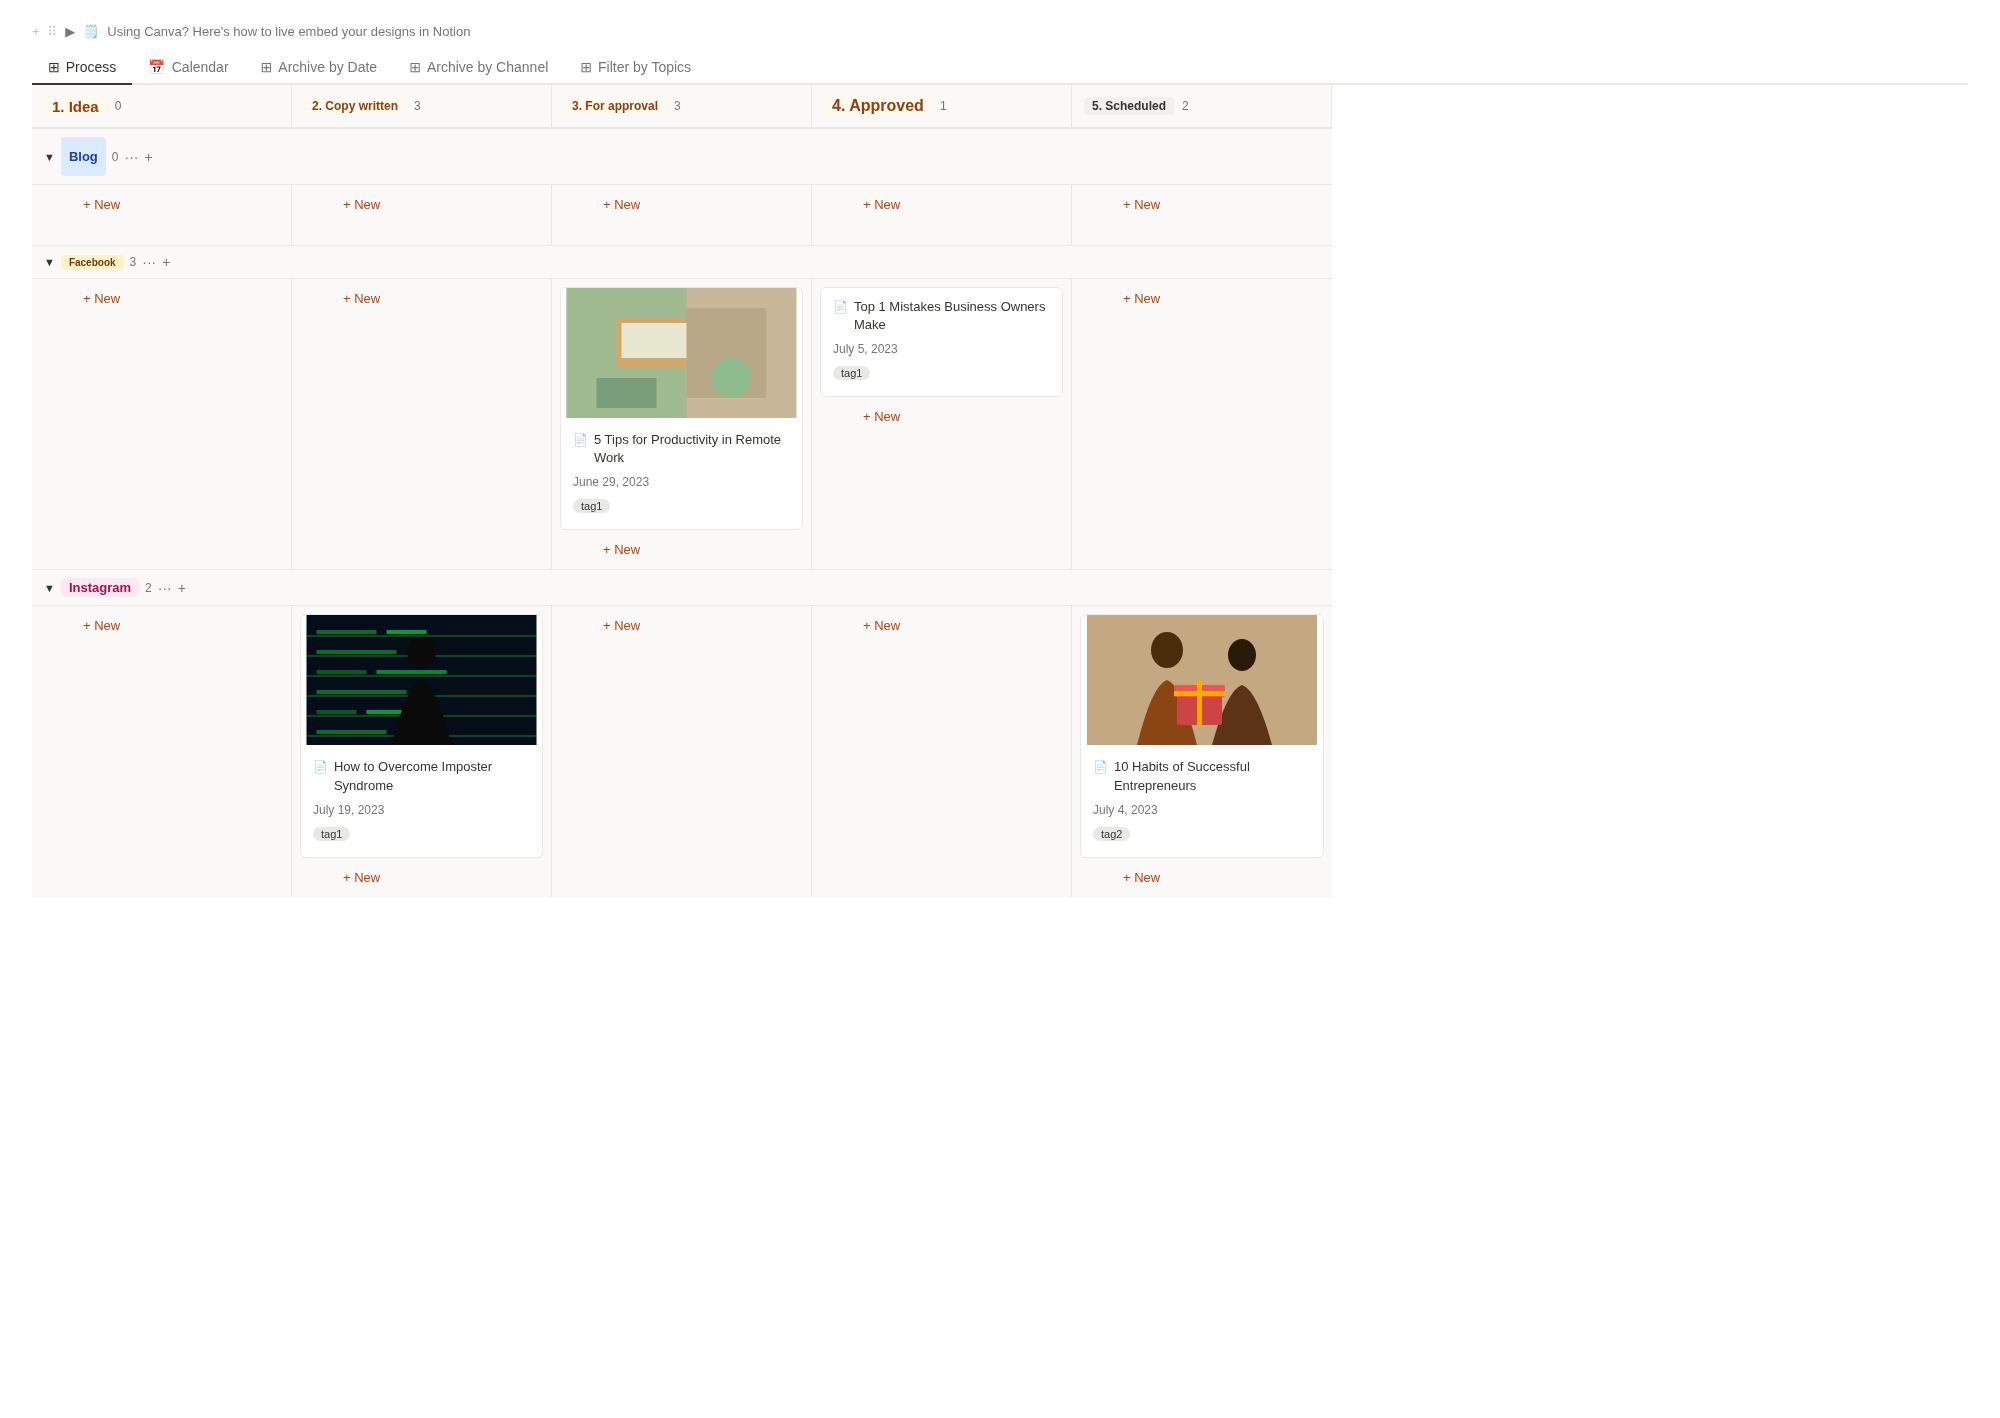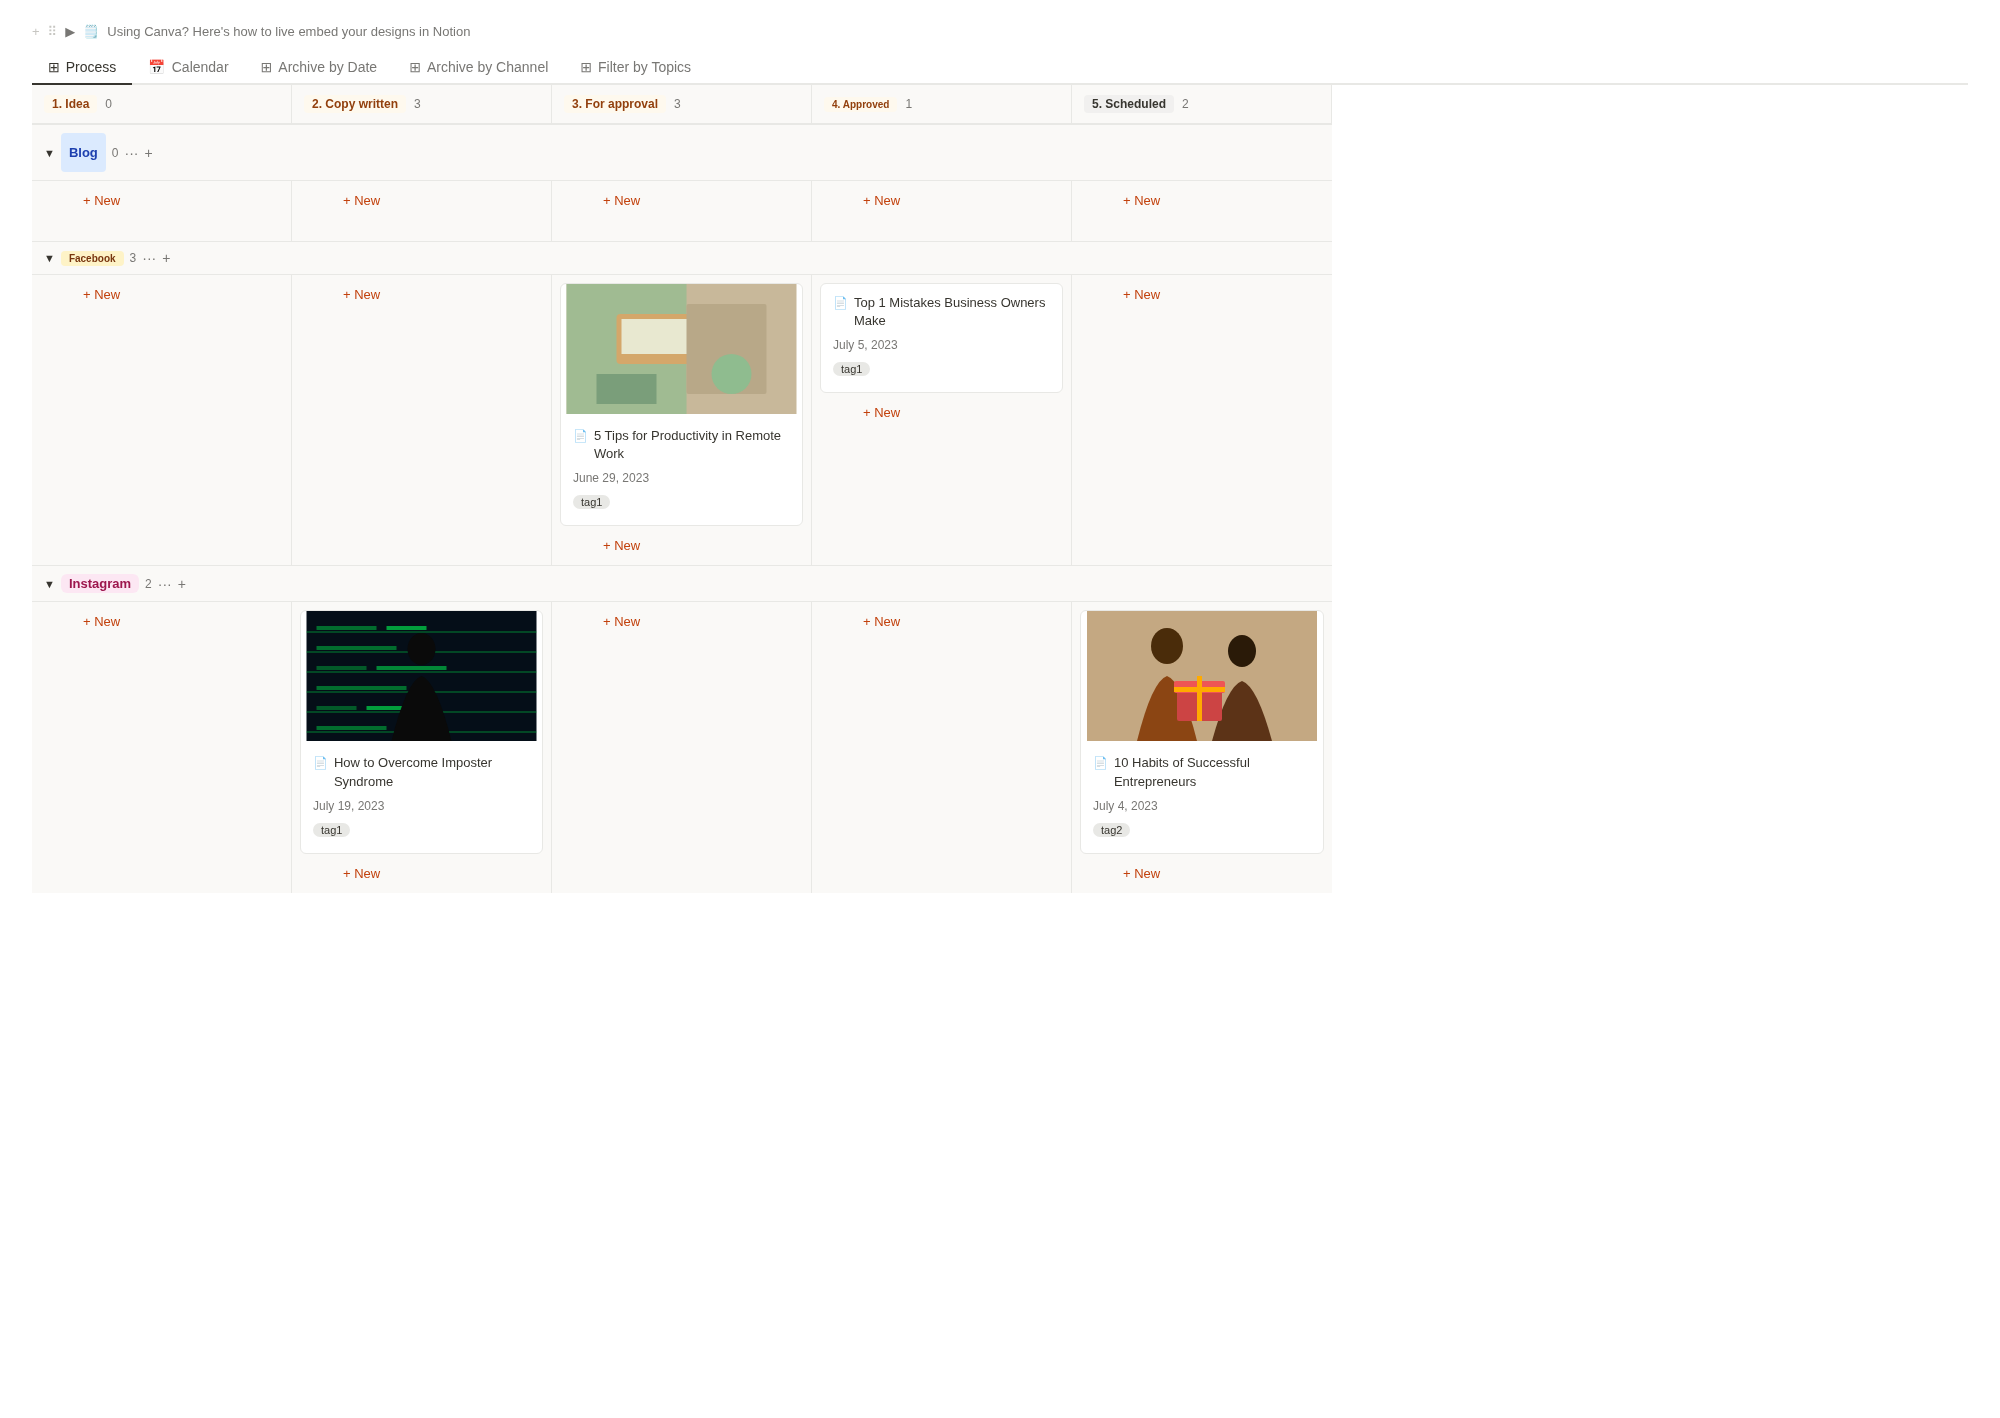--- a/index.html
+++ b/index.html
@@ -67,33 +67,33 @@
     </div>
     <div class="tab">
       <span>⊞</span>
       <span>Filter by Topics</span>
     </div>
   </div>
 
   <div class="kanban-area">
     <div class="kanban-grid" id="kanban-grid">
         <div class="col-head" style="background: rgb(250, 249, 247); border-bottom: 1px solid rgb(232, 232, 229); border-right: 1px solid rgb(232, 232, 229); padding: 10px 12px; display: flex; align-items: center; gap: 8px; min-width: 260px;">
-          <span style="font-size: 12px; font-weight: 600; padding: 2px 8px; border-radius: 4px; background: rgb(254, 249, 238); color: rgb(146, 64, 14);">1. Idea</span>
+          <span style="font-size: 15px; font-weight: 600; padding: 2px 8px; border-radius: 4px; background: rgb(254, 249, 238); color: rgb(146, 64, 14);">1. Idea</span>
           <span style="font-size: 12px; color: rgb(120, 119, 116);">0</span>
         </div>
         <div class="col-head" style="background: rgb(250, 249, 247); border-bottom: 1px solid rgb(232, 232, 229); border-right: 1px solid rgb(232, 232, 229); padding: 10px 12px; display: flex; align-items: center; gap: 8px; min-width: 260px;">
           <span style="font-size: 12px; font-weight: 600; padding: 2px 8px; border-radius: 4px; background: rgb(254, 249, 238); color: rgb(146, 64, 14);">2. Copy written</span>
           <span style="font-size: 12px; color: rgb(120, 119, 116);">3</span>
         </div>
         <div class="col-head" style="background: rgb(250, 249, 247); border-bottom: 1px solid rgb(232, 232, 229); border-right: 1px solid rgb(232, 232, 229); padding: 10px 12px; display: flex; align-items: center; gap: 8px; min-width: 260px;">
           <span style="font-size: 12px; font-weight: 600; padding: 2px 8px; border-radius: 4px; background: rgb(254, 249, 238); color: rgb(146, 64, 14);">3. For approval</span>
           <span style="font-size: 12px; color: rgb(120, 119, 116);">3</span>
         </div>
         <div class="col-head" style="background: rgb(250, 249, 247); border-bottom: 1px solid rgb(232, 232, 229); border-right: 1px solid rgb(232, 232, 229); padding: 10px 12px; display: flex; align-items: center; gap: 8px; min-width: 260px;">
-          <span style="font-size: 10px; font-weight: 600; padding: 2px 8px; border-radius: 4px; background: rgb(254, 249, 238); color: rgb(146, 64, 14);">4. Approved</span>
+          <span style="font-size: 16px; font-weight: 600; padding: 2px 8px; border-radius: 4px; background: rgb(254, 249, 238); color: rgb(146, 64, 14);">4. Approved</span>
           <span style="font-size: 12px; color: rgb(120, 119, 116);">1</span>
         </div>
         <div class="col-head" style="background: rgb(250, 249, 247); border-bottom: 1px solid rgb(232, 232, 229); border-right: 1px solid rgb(232, 232, 229); padding: 10px 12px; display: flex; align-items: center; gap: 8px; min-width: 260px;">
           <span style="font-size: 12px; font-weight: 600; padding: 2px 8px; border-radius: 4px; background: rgb(241, 240, 239); color: rgb(55, 53, 47);">5. Scheduled</span>
           <span style="font-size: 12px; color: rgb(120, 119, 116);">2</span>
         </div>
         <div style="grid-column: 1 / -1; display: flex; align-items: center; gap: 6px; padding: 8px 12px; background: rgb(250, 249, 247); border-bottom: 1px solid rgb(232, 232, 229); border-top: 1px solid rgb(232, 232, 229);">
           <span style="font-size: 11px; cursor: pointer; color: rgb(55, 53, 47);">▼</span>
           <span style="font-size: 13px; font-weight: 600; padding: 12px 8px; border-radius: 4px; background: rgb(219, 234, 254); color: rgb(30, 64, 175);">Blog</span>
           <span style="font-size: 12px; color: rgb(120, 119, 116);">0</span>

